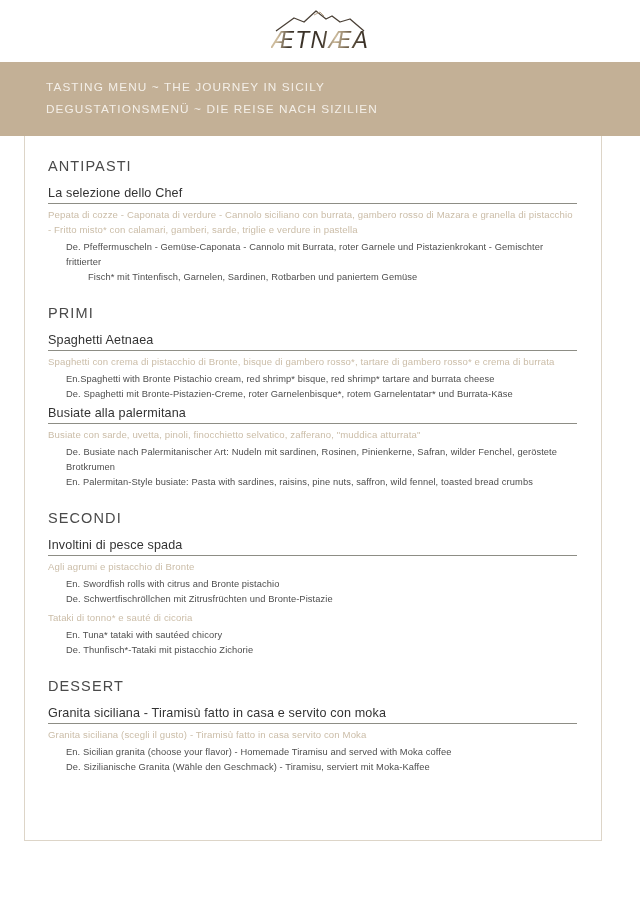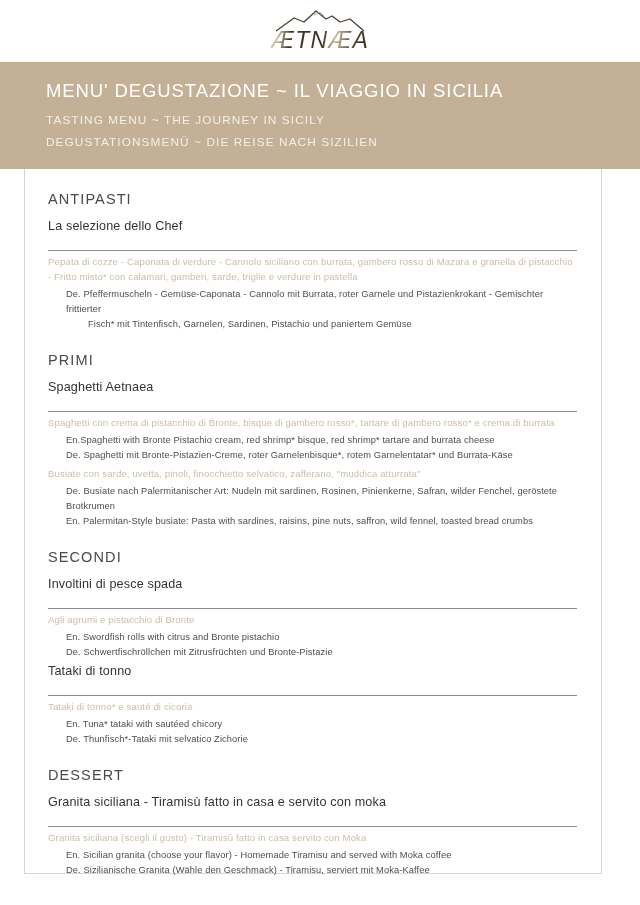--- a/index.html
+++ b/index.html
@@ -96,21 +96,21 @@
     margin: 0 0 12px 0;
   }
   .section-title.spaced-top { margin-top: 20px; }
 
   .dish { margin-bottom: 4px; }
 
   .dish-name {
     font-size: 12.6px;
     color: #333333;
     letter-spacing: 0.15px;
-    padding-bottom: 17px;
+    padding-bottom: 3px;
     border-bottom: 1px solid #8d8d85;
     margin-bottom: 4px;
   }
   .dish-it {
     font-size: 9.6px;
     color: #cbbda8;
     letter-spacing: 0.12px;
     line-height: 1.55;
     margin-bottom: 2px;
   }
@@ -131,67 +131,66 @@
   <div class="logo">
     <svg class="logo-mountain" viewBox="0 0 92 24">
       <path d="M2 23 L20 10 L30 14 L42 3 L52 11 L58 8 L66 14 L76 11 L90 23" fill="none" stroke="#4a4036" stroke-width="1.3" stroke-linejoin="round"></path>
       <path d="M40 7 L46 4 L50 8" fill="none" stroke="#b9a68d" stroke-width="1"></path>
     </svg>
     <span class="logo-word">ÆTNÆA</span>
   </div>
 </div>
 
 <div class="banner">
-  <div class="banner-title">MENU' DEGUSTAZIONE ~ IL VIAGGIO IN SICILIA</div>
   <div class="banner-sub">TASTING MENU ~ THE JOURNEY IN SICILY</div>
   <div class="banner-sub last">DEGUSTATIONSMENÜ ~ DIE REISE NACH SIZILIEN</div>
 </div>
 
 <div class="content">
 
   <div class="section">
     <h2 class="section-title">ANTIPASTI</h2>
     <div class="dish">
       <div class="dish-name">La selezione dello Chef</div>
       <div class="dish-it">Pepata di cozze - Caponata di verdure - Cannolo siciliano con burrata, gambero rosso di Mazara e granella di pistacchio - Fritto misto* con calamari, gamberi, sarde, triglie e verdure in pastella</div>
       <div class="dish-tr">
         <span>De. Pfeffermuscheln - Gemüse-Caponata - Cannolo mit Burrata, roter Garnele und Pistazienkrokant - Gemischter frittierter</span>
-        <span class="cont">Fisch* mit Tintenfisch, Garnelen, Sardinen, Pistachio und paniertem Gemüse</span>
+        <span class="cont">Fisch* mit Tintenfisch, Garnelen, Sardinen, Rotbarben und paniertem Gemüse</span>
       </div>
     </div>
   </div>
 
   <div class="section">
     <h2 class="section-title spaced-top">PRIMI</h2>
     <div class="dish">
       <div class="dish-name">Spaghetti Aetnaea</div>
       <div class="dish-it">Spaghetti con crema di pistacchio di Bronte, bisque di gambero rosso*, tartare di gambero rosso* e crema di burrata</div>
       <div class="dish-tr">En.Spaghetti with Bronte Pistachio cream, red shrimp* bisque, red shrimp* tartare and burrata cheese</div>
       <div class="dish-tr">De. Spaghetti mit Bronte-Pistazien-Creme, roter Garnelenbisque*, rotem Garnelentatar* und Burrata-Käse</div>
     </div>
     <div class="dish">
+      <div class="dish-name">Busiate alla palermitana</div>
       <div class="dish-it">Busiate con sarde, uvetta, pinoli, finocchietto selvatico, zafferano, "muddica atturrata"</div>
       <div class="dish-tr">De. Busiate nach Palermitanischer Art: Nudeln mit sardinen, Rosinen, Pinienkerne, Safran, wilder Fenchel, geröstete Brotkrumen</div>
       <div class="dish-tr">En. Palermitan-Style busiate: Pasta with sardines, raisins, pine nuts, saffron, wild fennel, toasted bread crumbs</div>
     </div>
   </div>
 
   <div class="section">
     <h2 class="section-title spaced-top">SECONDI</h2>
     <div class="dish">
       <div class="dish-name">Involtini di pesce spada</div>
       <div class="dish-it">Agli agrumi e pistacchio di Bronte</div>
       <div class="dish-tr">En. Swordfish rolls with citrus and Bronte pistachio</div>
       <div class="dish-tr">De. Schwertfischröllchen mit Zitrusfrüchten und Bronte-Pistazie</div>
     </div>
     <div class="dish">
-      <div class="dish-name">Tataki di tonno</div>
       <div class="dish-it">Tataki di tonno* e sauté di cicoria</div>
       <div class="dish-tr">En. Tuna* tataki with sautéed chicory</div>
-      <div class="dish-tr">De. Thunfisch*-Tataki mit selvatico Zichorie</div>
+      <div class="dish-tr">De. Thunfisch*-Tataki mit pistacchio Zichorie</div>
     </div>
   </div>
 
   <div class="section">
     <h2 class="section-title spaced-top">DESSERT</h2>
     <div class="dish">
       <div class="dish-name">Granita siciliana - Tiramisù fatto in casa e servito con moka</div>
       <div class="dish-it">Granita siciliana (scegli il gusto) - Tiramisù fatto in casa servito con Moka</div>
       <div class="dish-tr">En. Sicilian granita (choose your flavor) - Homemade Tiramisu and served with Moka coffee</div>
       <div class="dish-tr">De. Sizilianische Granita (Wähle den Geschmack) - Tiramisu, serviert mit Moka-Kaffee</div>

